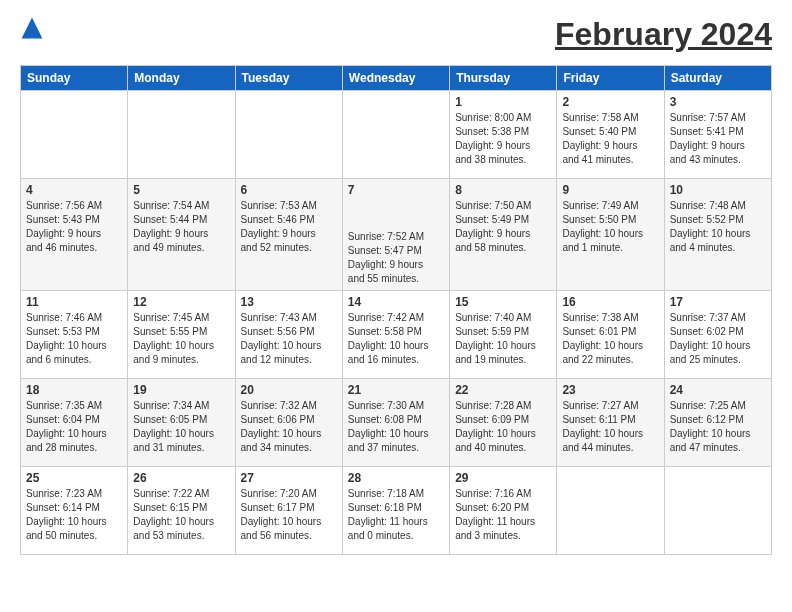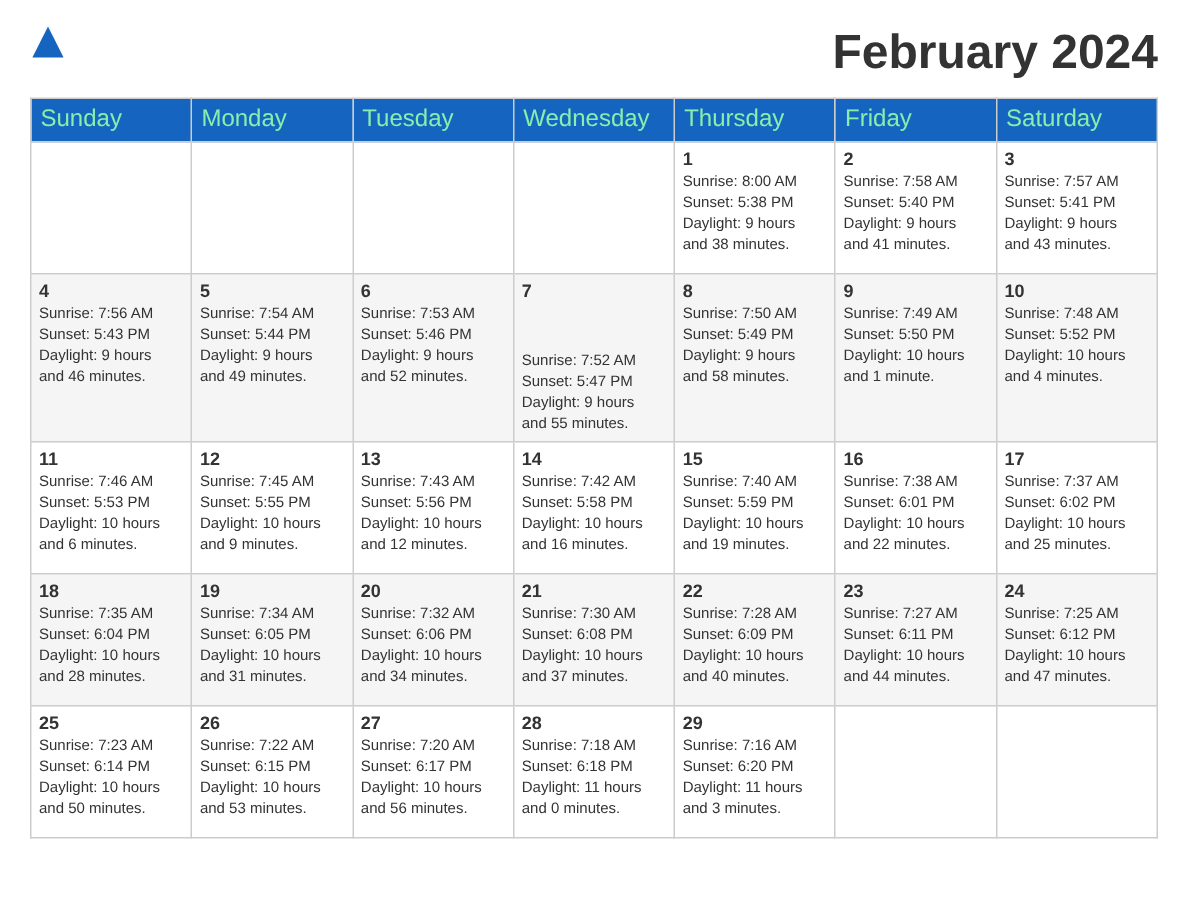--- a/index.html
+++ b/index.html
@@ -25,37 +25,38 @@
       width: 24px;
       height: 24px;
     }
     .title-block {
       text-align: right;
     }
     .month-title {
       font-size: 32px;
       font-weight: bold;
       color: #333;
+      text-decoration: underline;
     }
     .location-title {
       font-size: 14px;
       color: #555;
     }
     table {
       width: 100%;
       border-collapse: collapse;
       table-layout: fixed;
     }
     th {
       background-color: #1565C0;
-      color: #86efac;
+      color: #ffffff;
       text-align: left;
       padding: 5px 6px;
-      font-size: 16px;
-      font-weight: normal;
+      font-size: 12px;
+      font-weight: bold;
       border: 1px solid #ccc;
     }
     td {
       border: 1px solid #ccc;
       vertical-align: top;
       padding: 4px 5px;
       font-size: 10.5px;
       color: #333;
       height: 88px;
     }

